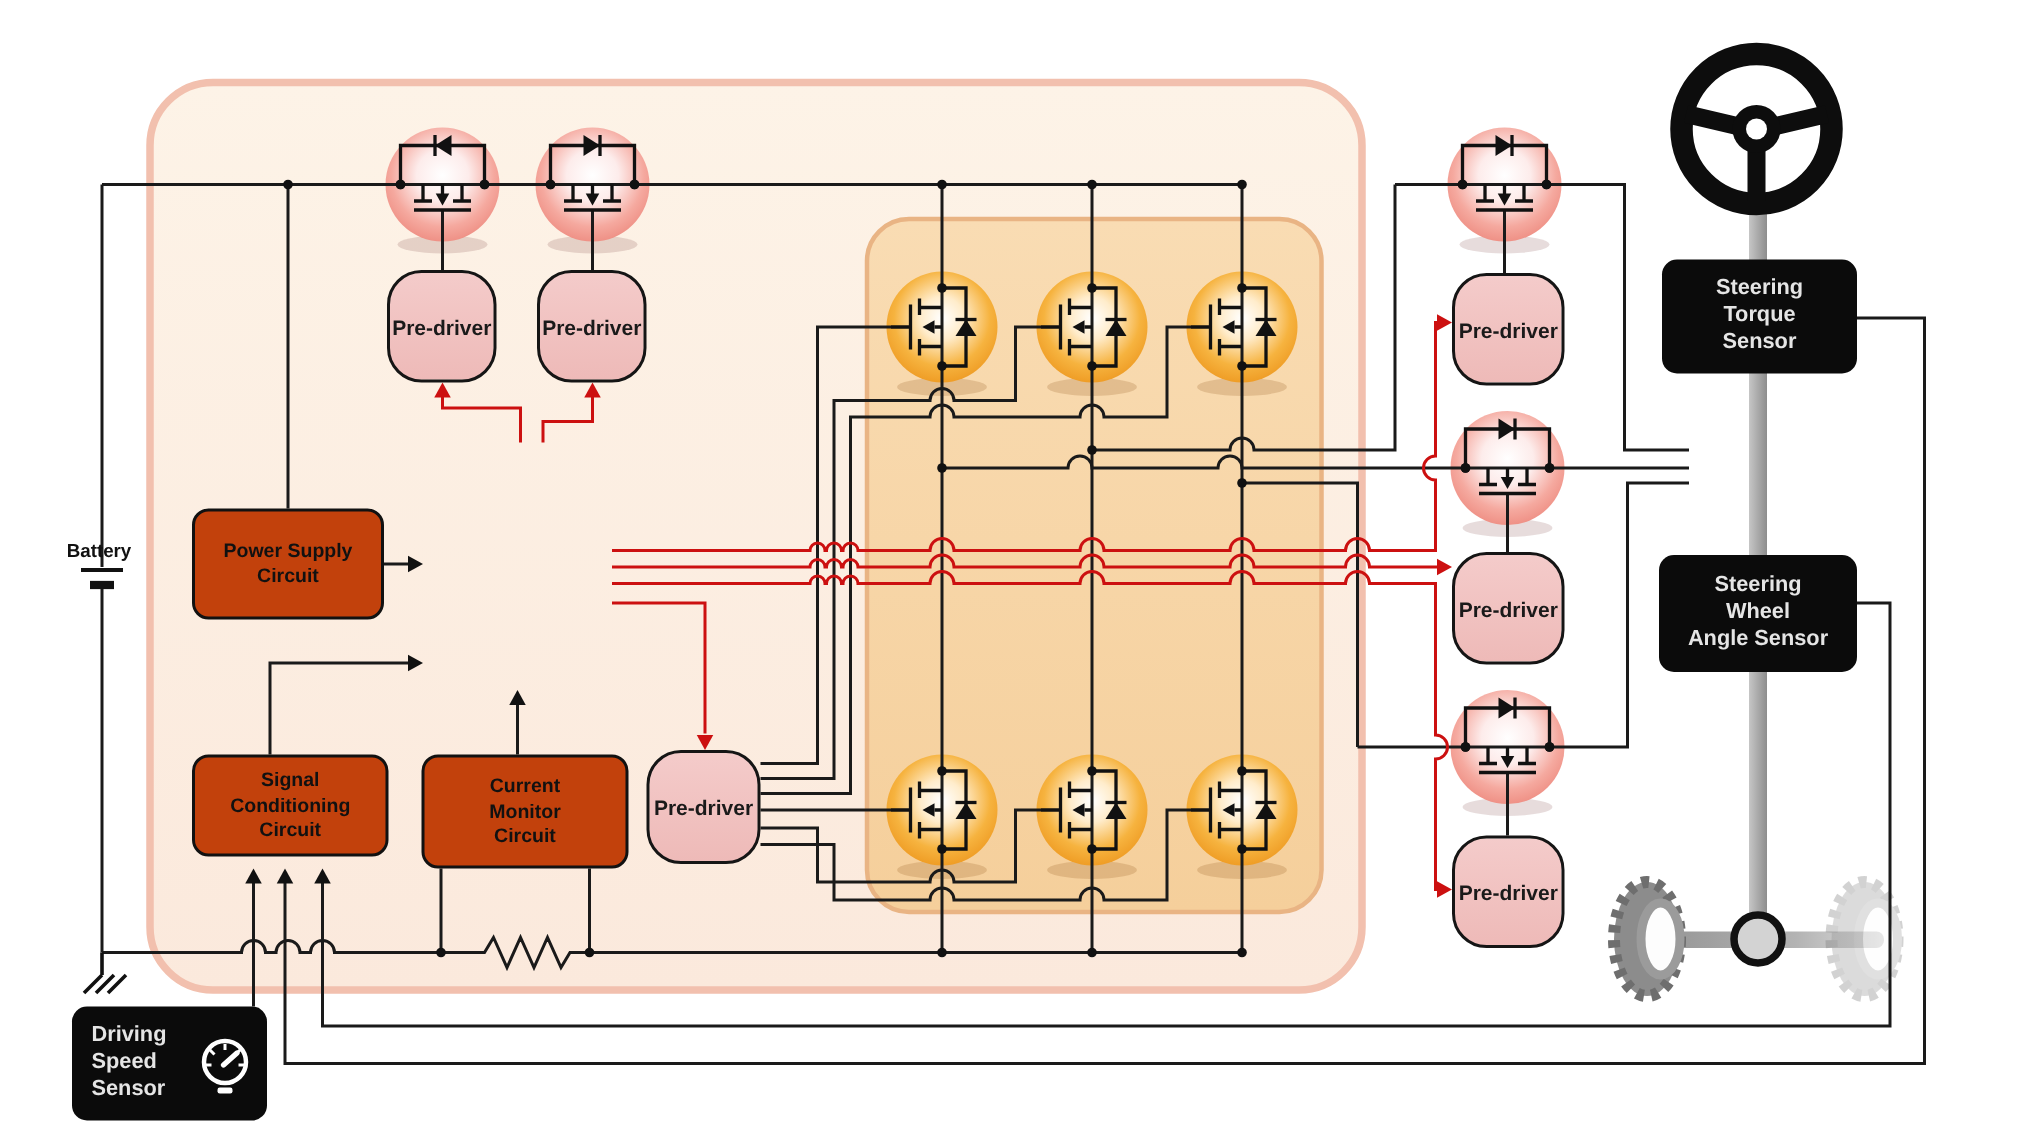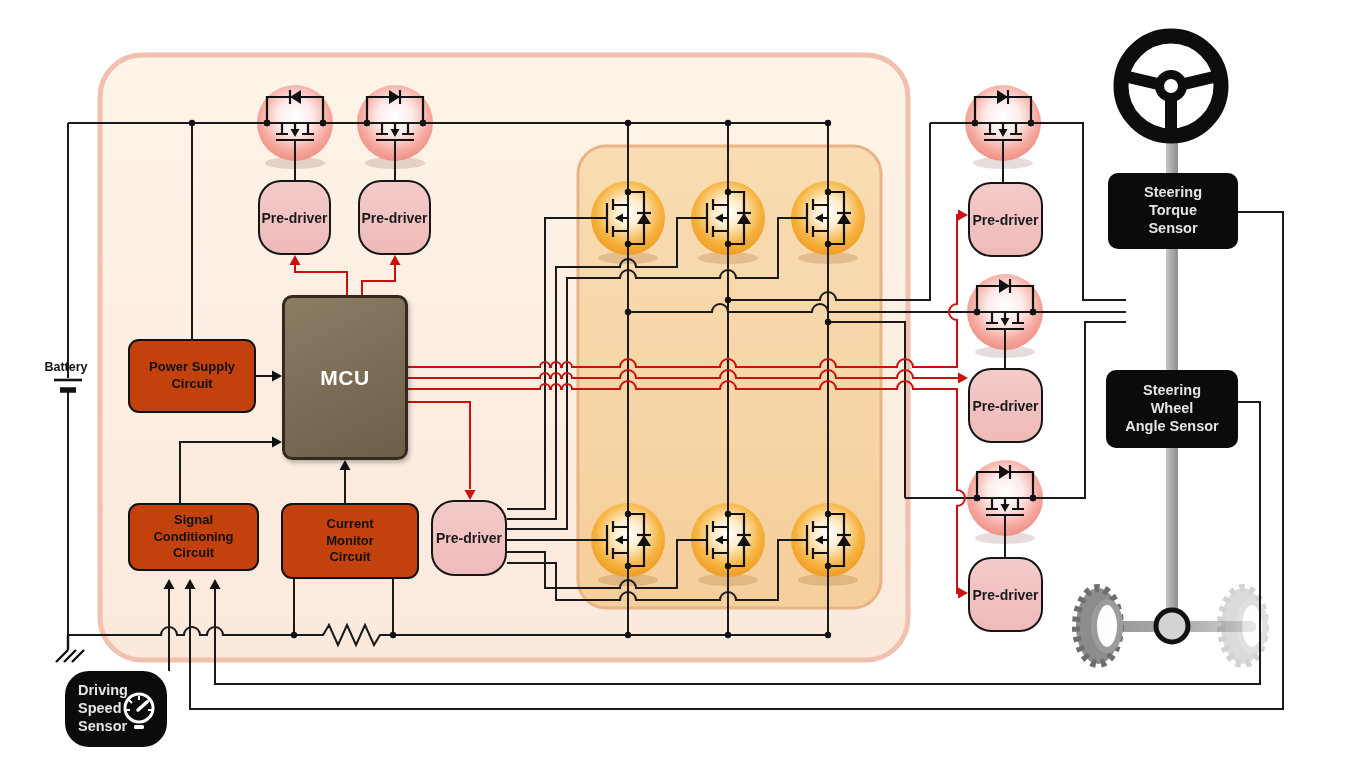--- a/index.html
+++ b/index.html
@@ -315,39 +315,38 @@
 Circuit</div>
 
 <div class="box whitebox" style="left:128px;top:503px;width:131px;height:68px;">Signal
 Conditioning
 Circuit</div>
 
 <div class="box whitebox" style="left:281px;top:503px;width:138px;height:76px;">Current
 Monitor
 Circuit</div>
 
-<div class="box mcu" style="left:282px;top:295px;width:126px;height:165px;">MCU</div>
 
 <div class="box pinkbox" style="left:258px;top:180px;width:73px;height:75px;">Pre-driver</div>
 <div class="box pinkbox" style="left:358px;top:180px;width:73px;height:75px;">Pre-driver</div>
 <div class="box pinkbox" style="left:431px;top:500px;width:76px;height:76px;">Pre-driver</div>
 <div class="box pinkbox" style="left:968px;top:182px;width:75px;height:75px;">Pre-driver</div>
 <div class="box pinkbox" style="left:968px;top:368px;width:75px;height:75px;">Pre-driver</div>
 <div class="box pinkbox" style="left:968px;top:557px;width:75px;height:75px;">Pre-driver</div>
 
 <div class="box blackbox" style="left:1108px;top:173px;width:130px;height:76px;">Steering
 Torque
 Sensor</div>
 
 
 <div class="box blackbox" style="left:1106px;top:370px;width:132px;height:78px;">Steering
 Wheel
 Angle Sensor</div>
 
-<div class="box blackbox speedbox" style="left:65px;top:671px;width:102px;height:76px;border-radius:24px;">
+<div class="box blackbox speedbox" style="left:48px;top:671px;width:130px;height:76px;">
   <span>Driving
 Speed
 Sensor</span>
   <svg class="gauge" width="44" height="46" viewBox="0 0 44 46">
     <circle cx="22" cy="22" r="14" fill="none" stroke="#fff" stroke-width="3"></circle>
     <path d="M22,10 V14 M12,14 L15,17 M32,14 L29,17 M9,24 H13 M35,24 H31" stroke="#fff" stroke-width="2" fill="none"></path>
     <path d="M21,24 L30,16" stroke="#fff" stroke-width="3.5" stroke-linecap="round"></path>
     <rect x="17" y="39" width="10" height="4" rx="1.5" fill="#fff"></rect>
   </svg>
 </div>

